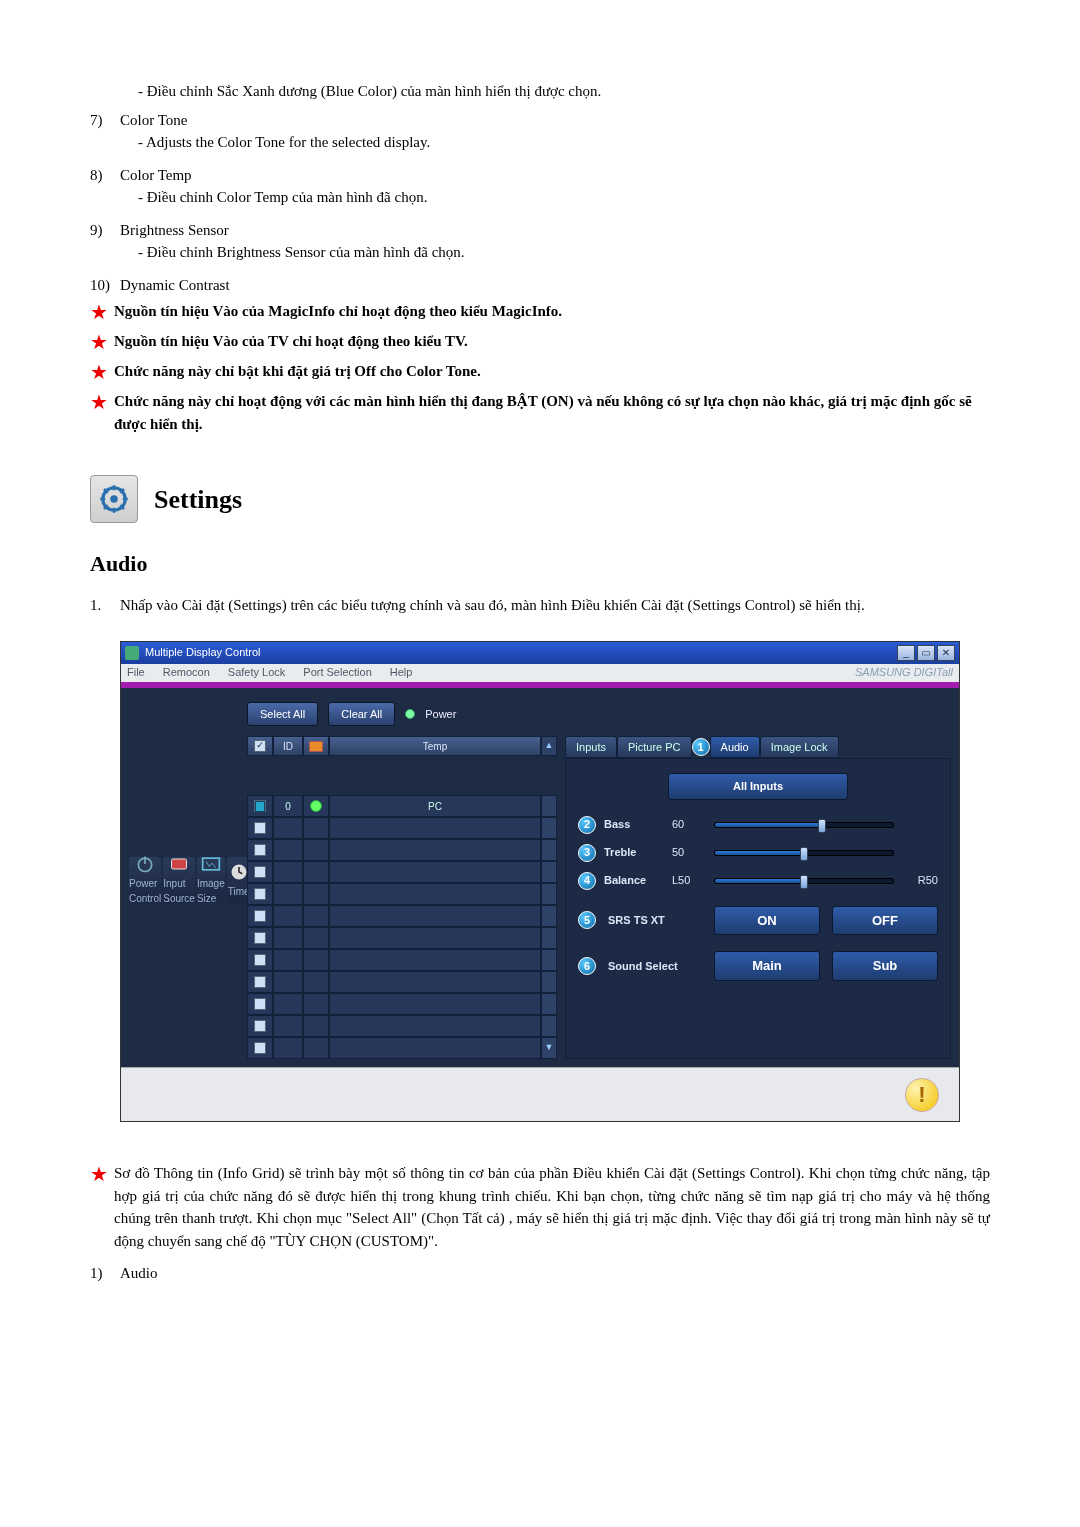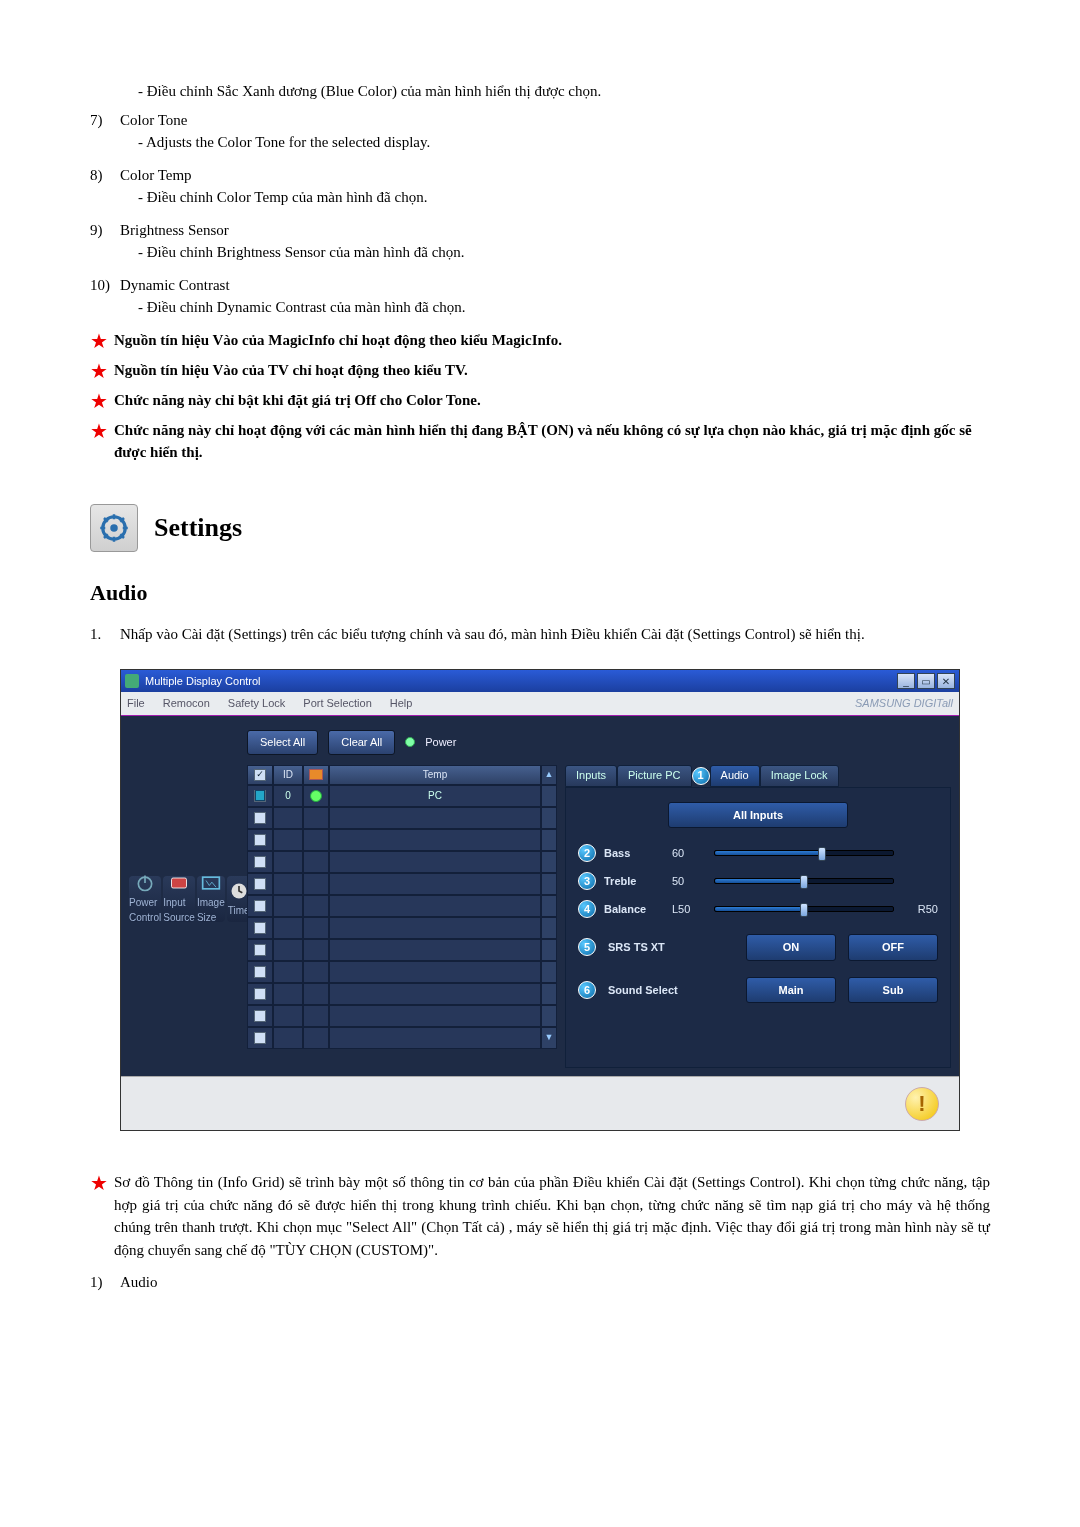--- a/index.html
+++ b/index.html
@@ -60,21 +60,21 @@
     background: linear-gradient(#d8e4f8, #9ab5e0);
     border: 1px solid #345; font-size: 10px;
     display: flex; align-items: center; justify-content: center;
     color: #234;
   }
   .menubar {
     height: 24px;
     background: #e9ecef;
     display: flex; align-items: center;
     padding: 0 6px;
-    border-bottom: 1px solid #a21caf;
+    border-bottom: 6px solid #a21caf;
     color: #556;
     justify-content: space-between;
   }
   .menubar .menus { display:flex; gap: 18px; }
   .menubar .brand { color:#8a9bb5; font-style: italic; font-size:11px; }
   .app-body { display: flex; background: #1e2b45; min-height: 360px; padding: 14px 8px 8px 8px; }
   .sidebar { width: 110px; display: flex; flex-direction: row; align-items: center; gap: 2px; }
   .side-tile {
     width: 88px; height: 46px;
     background: linear-gradient(#2a3a5a, #1a2640);
@@ -99,21 +99,21 @@
     border-radius: 3px;
     padding: 3px 12px;
     color: #fff; font-size: 11px;
   }
   .busy-dot { width: 10px; height:10px; border-radius:50%; background:#7fffa7; border:1px solid #3a5; }
   .busy-label { color:#eef; }
 
   .content-row { display: flex; gap: 8px; flex: 1; }
   .grid-panel {
     width: 310px;
-    display: flex; flex-direction: column;
+    display: flex; flex-direction: column; gap: 39px;
   }
   .grid-header { display:flex; height: 20px; }
   .gh-cell {
     background: linear-gradient(#46608f, #2e4166);
     border: 1px solid #13203a;
     display:flex; align-items:center; justify-content:center;
     color:#dbe5f5; font-size: 10px;
   }
   .gh-chk { width: 26px; }
   .gh-id { width: 30px; }
@@ -183,23 +183,23 @@
     background: linear-gradient(#2d7bd2, #165099); border-radius:2px;
   }
   .slider-thumb {
     position:absolute; top:-4px; width:8px; height:14px;
     background: linear-gradient(#cfe3ff,#7aa6de); border:1px solid #345; border-radius:2px;
   }
   .slider-right-label { width:36px; color:#dbe6f6; font-size:11px; text-align:right; }
   .toggle-row { display:flex; align-items:center; gap:12px; margin-top:6px; }
   .toggle-label { flex:1; color:#dbe6f6; font-size:11px; font-weight:bold; }
   .toggle-btn {
-    width: 90px; text-align:center; padding:4px 0;
+    width: 106px; text-align:center; padding:4px 0;
     background: linear-gradient(#2f5ca8, #1e3c70);
-    border:1px solid #0b1830; border-radius:3px; color:#fff; font-size:11px; font-weight:bold;
+    border:1px solid #0b1830; border-radius:3px; color:#fff; font-size:13px; font-weight:bold;
   }
 
   .status-row {
     height: 54px; background:#e7e9ec; border-top:1px solid #aaa;
     display:flex; align-items:center; justify-content:flex-end; padding: 0 20px;
   }
   .warn-icon {
     width:34px; height:34px; border-radius:50%;
     background: radial-gradient(circle at 30% 30%, #fff2b0, #f2c200);
     border:1px solid #caa; display:flex; align-items:center; justify-content:center;
@@ -234,21 +234,20 @@
   <div class="body">
     <div>Brightness Sensor</div>
     <div class="sub-line">- Điều chỉnh Brightness Sensor của màn hình đã chọn.</div>
   </div>
 </div>
 
 <div class="num-item">
   <div class="num">10)</div>
   <div class="body">
     <div>Dynamic Contrast</div>
-    <div class="sub-line">- Điều chỉnh Dynamic Contrast của màn hình đã chọn.</div>
   </div>
 </div>
 
 <div class="star-item">
   <div class="star">★</div>
   <div class="body">Nguồn tín hiệu Vào của MagicInfo chỉ hoạt động theo kiểu MagicInfo.</div>
 </div>
 <div class="star-item">
   <div class="star">★</div>
   <div class="body">Nguồn tín hiệu Vào của TV chỉ hoạt động theo kiểu TV.</div>

